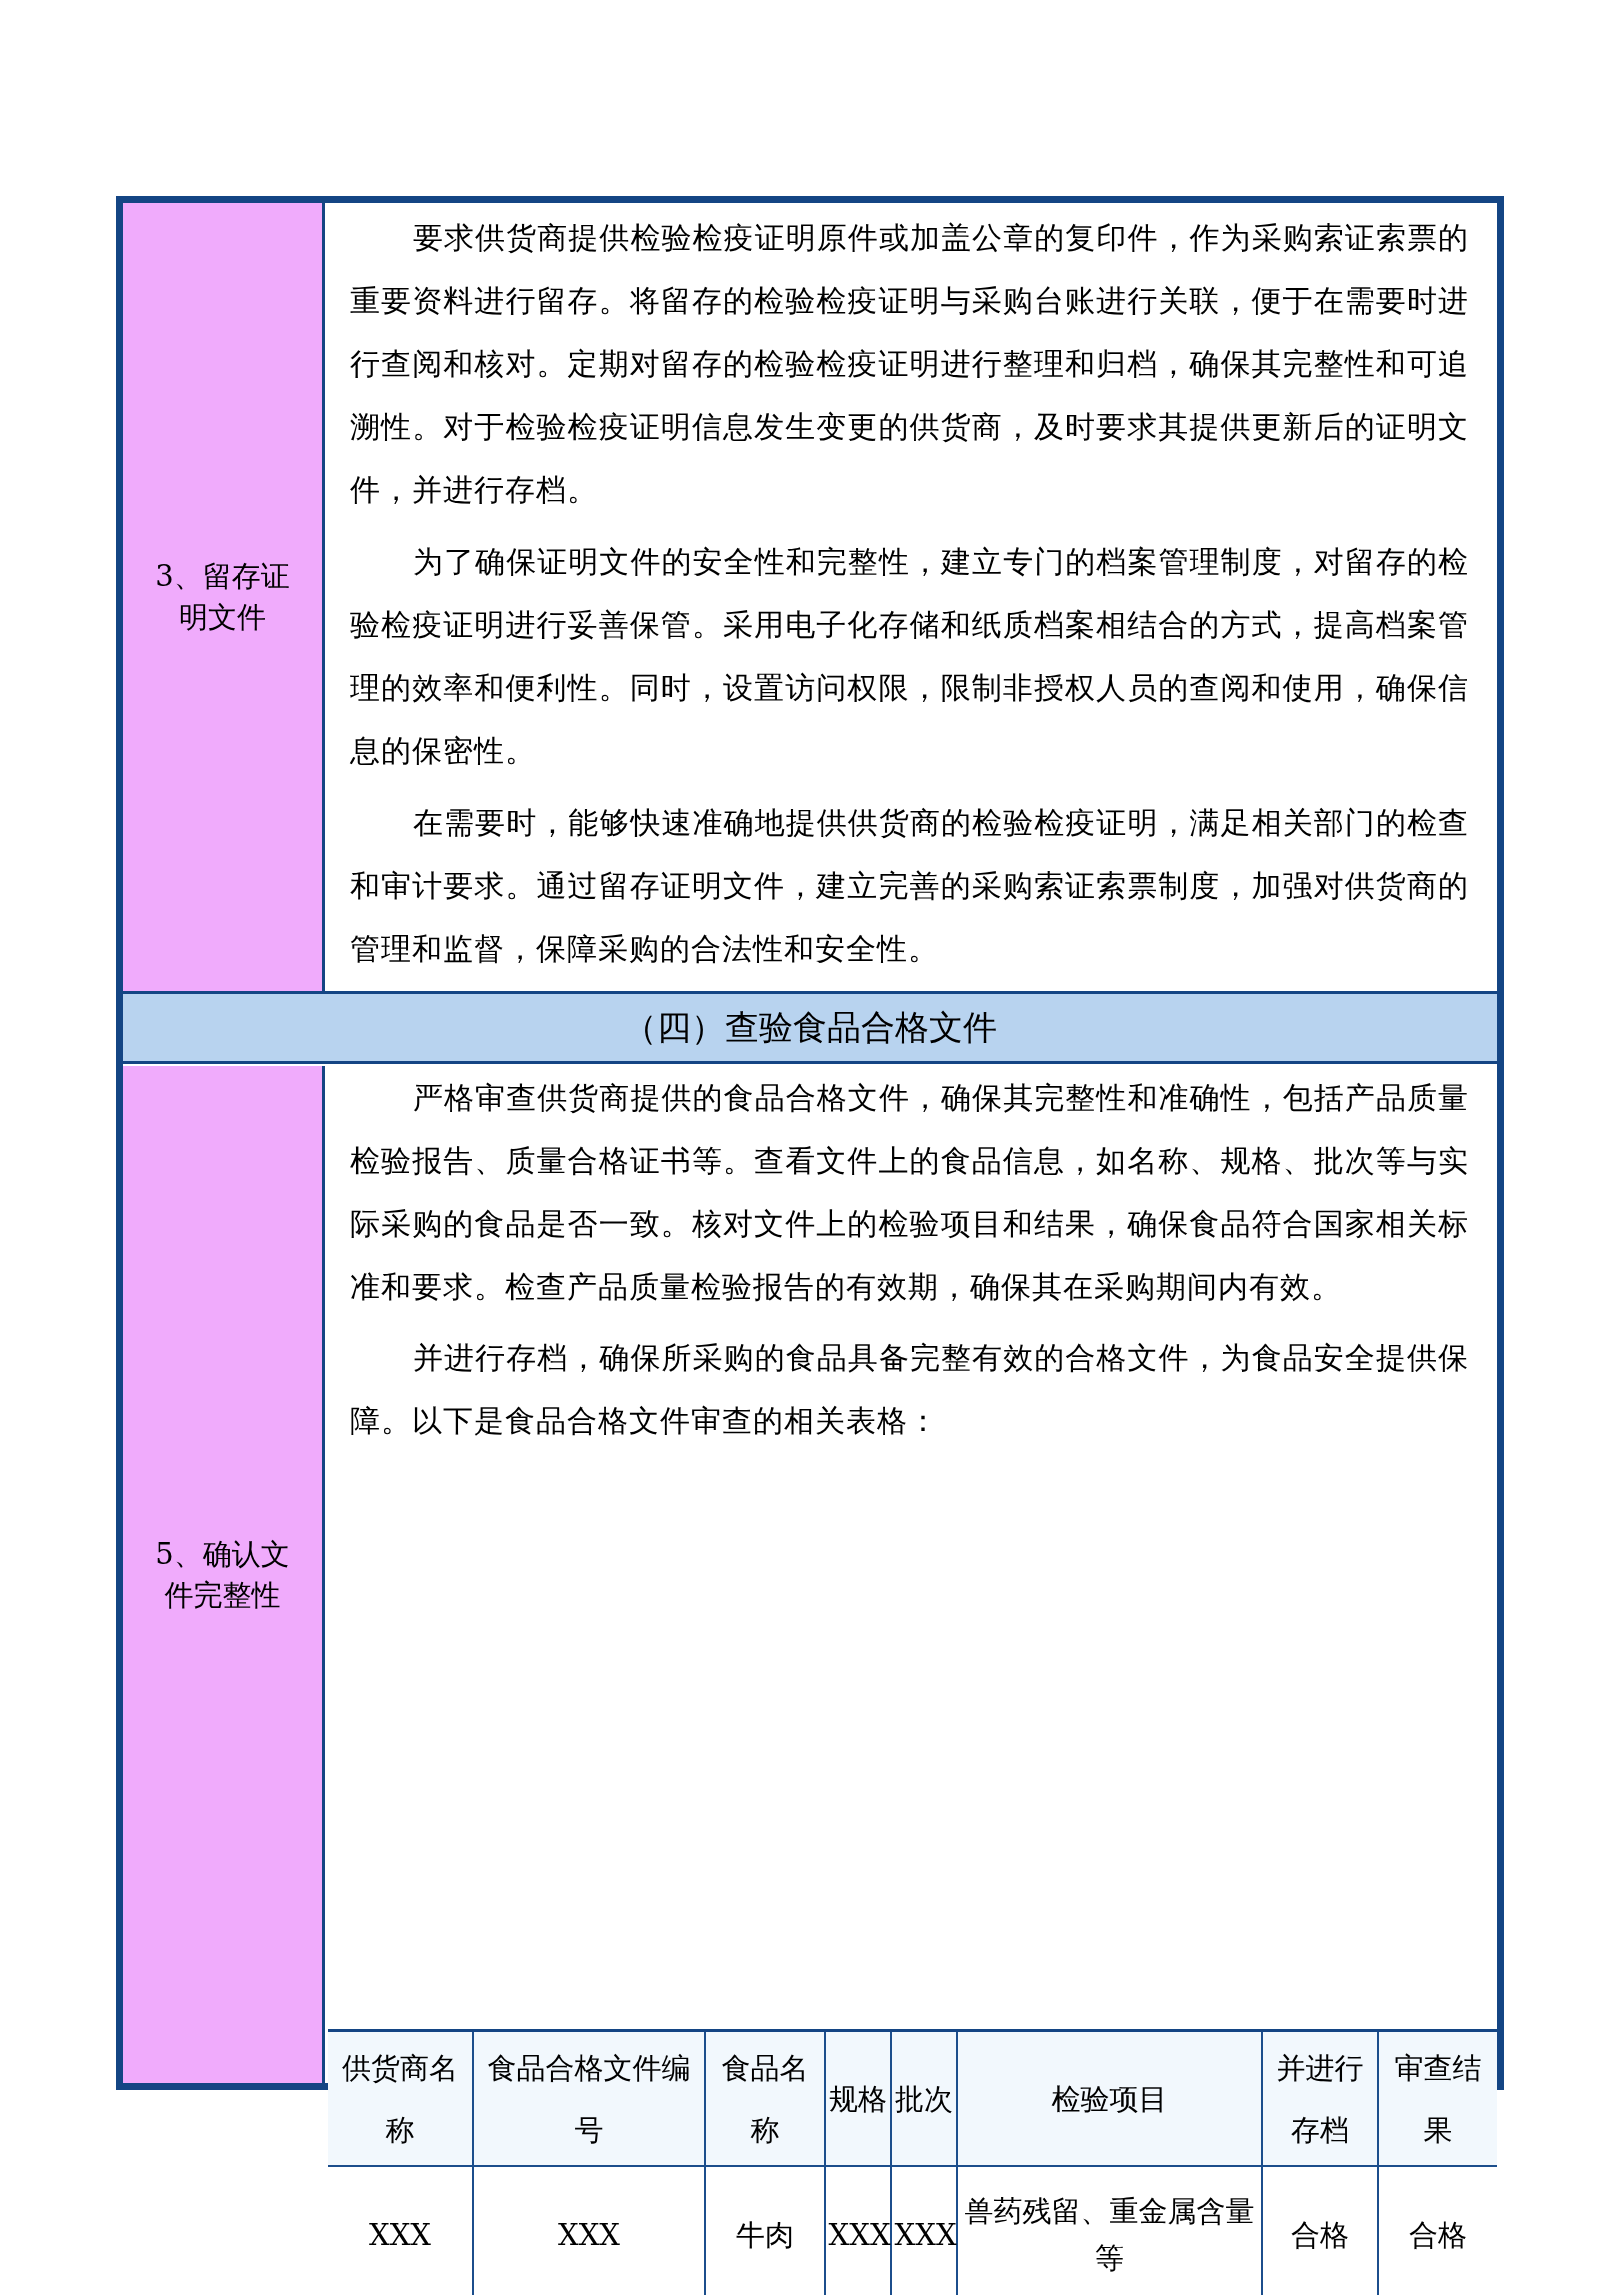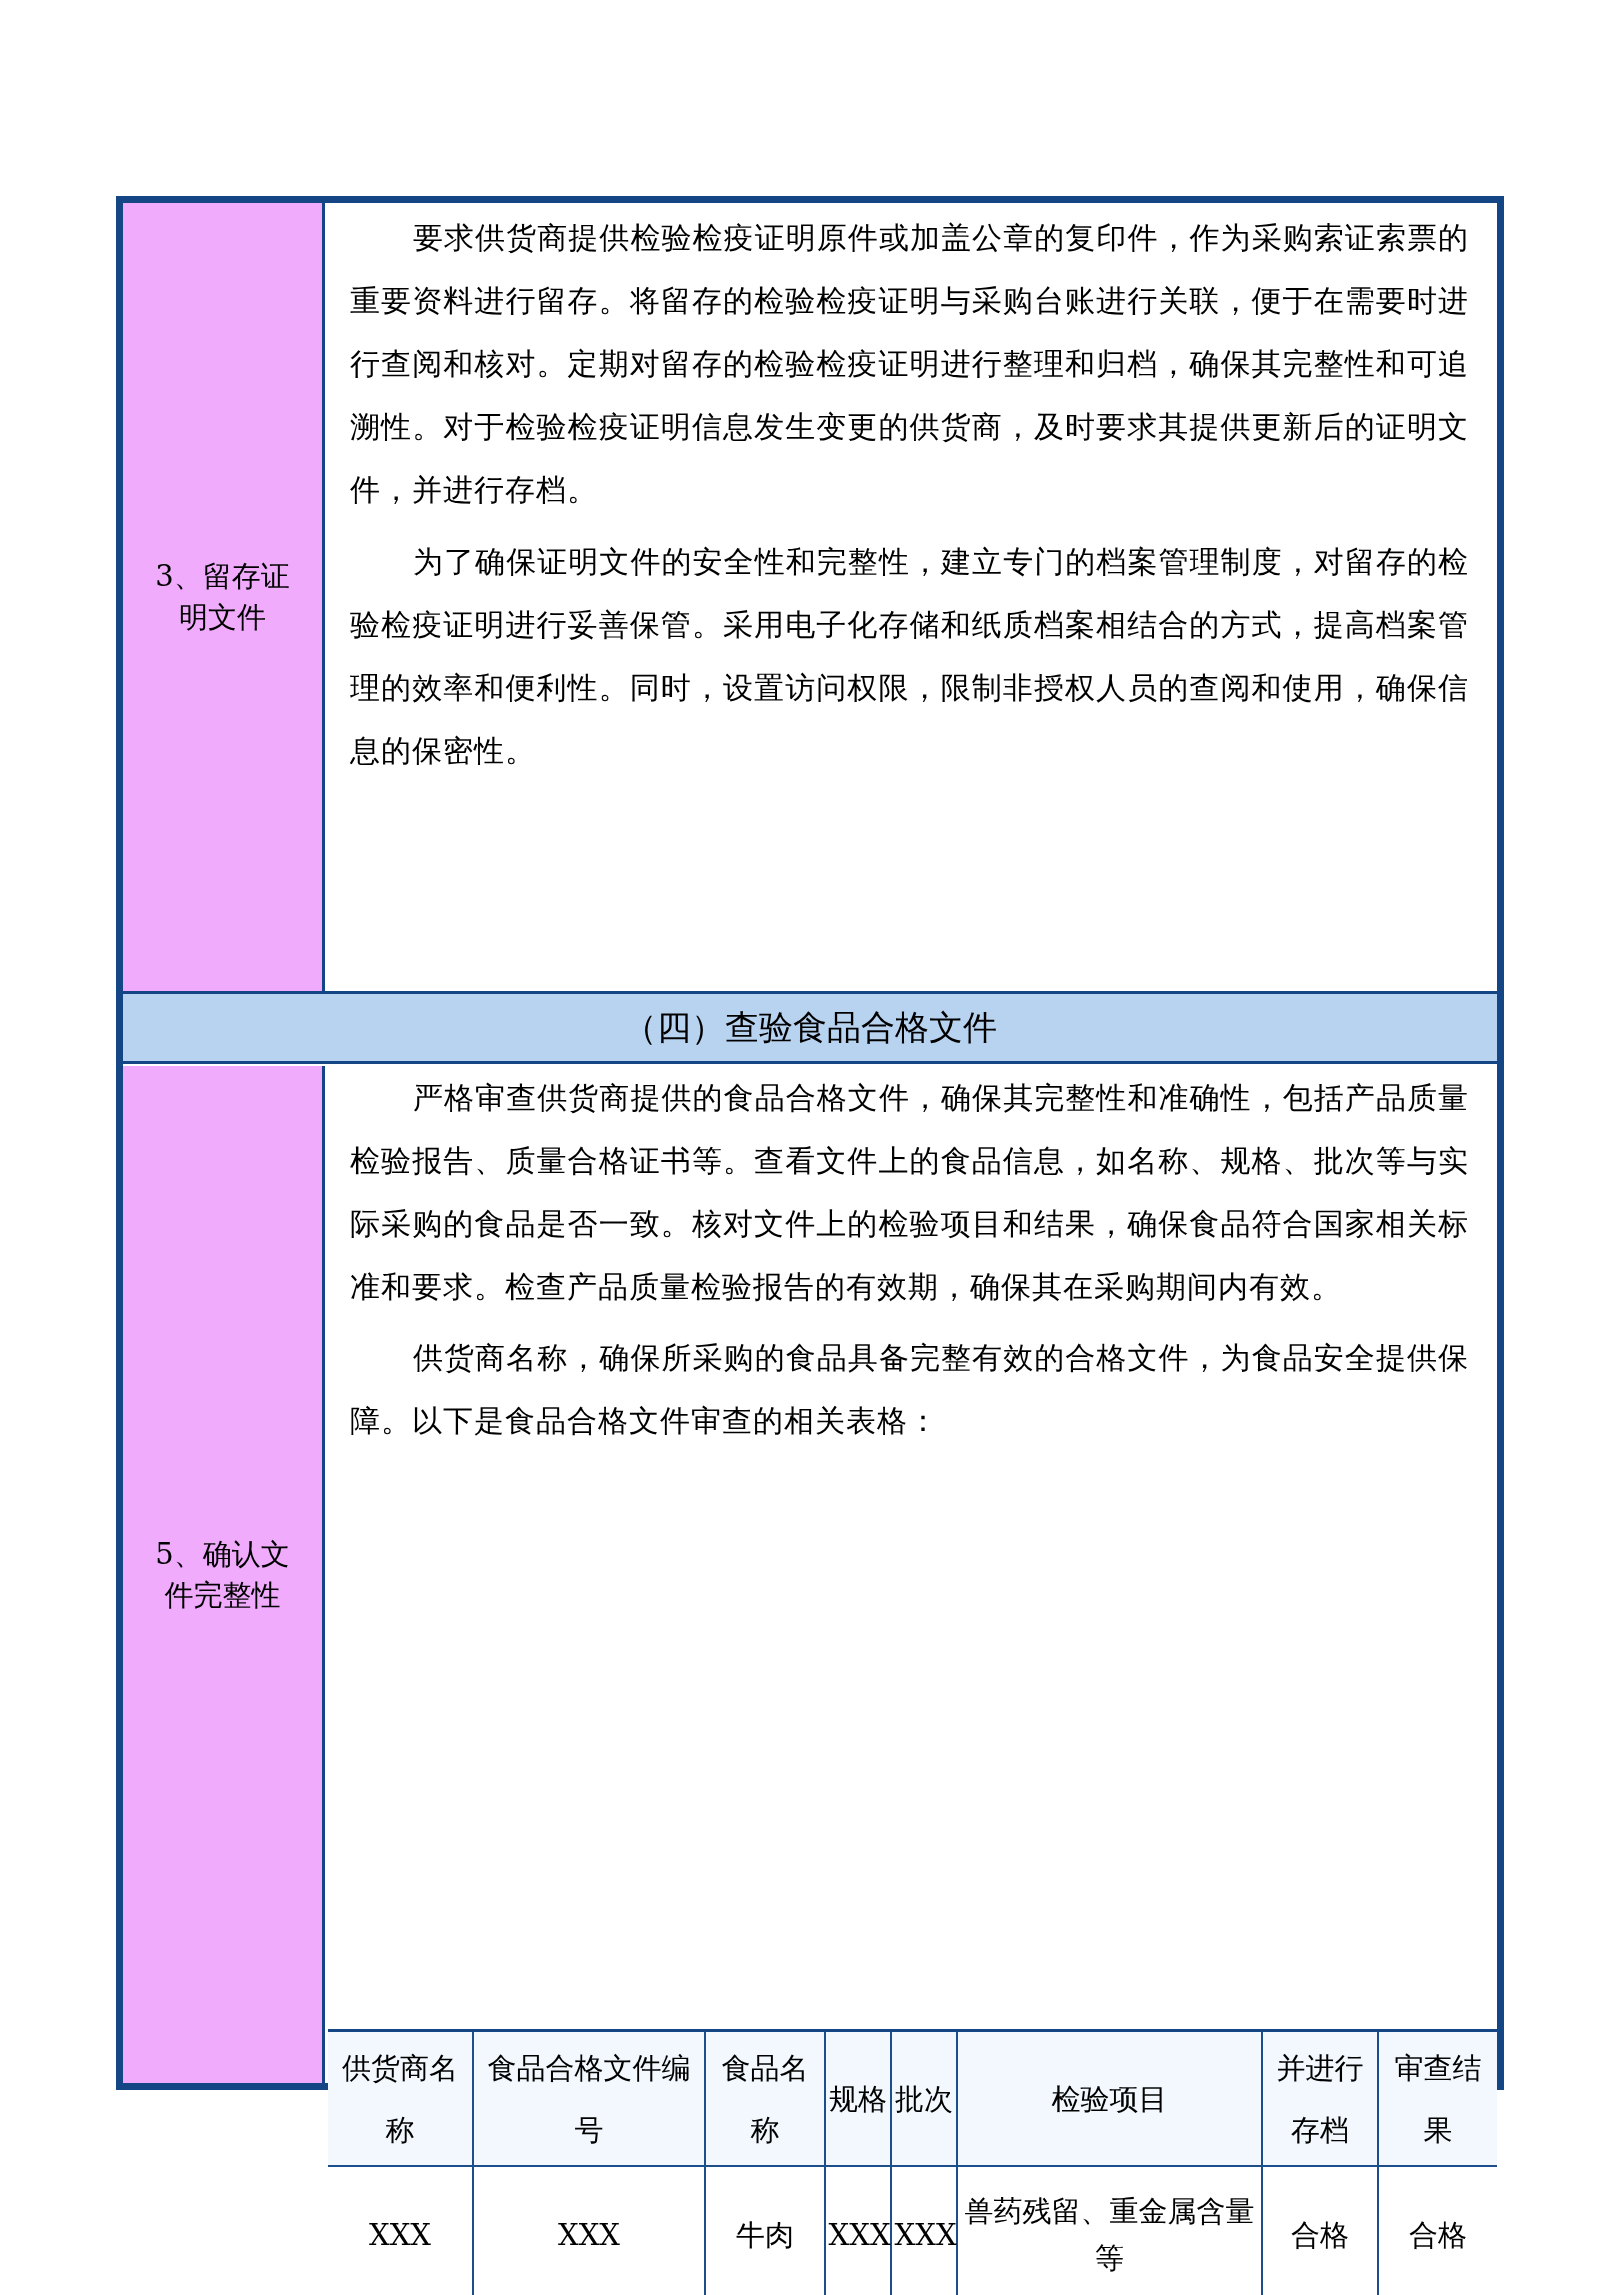--- a/index.html
+++ b/index.html
@@ -47,34 +47,35 @@
 
 <div class="outer">
 
   <div class="row" style="top:0; height:788px;">
     <div class="lcol">
       <span>3、留存证明文件</span>
     </div>
     <div class="rcol" style="padding-top:2.6px;">
       <p class="para">要求供货商提供检验检疫证明原件或加盖公章的复印件，作为采购索证索票的重要资料进行留存。将留存的检验检疫证明与采购台账进行关联，便于在需要时进行查阅和核对。定期对留存的检验检疫证明进行整理和归档，确保其完整性和可追溯性。对于检验检疫证明信息发生变更的供货商，及时要求其提供更新后的证明文件，并进行存档。</p>
       <p class="para" style="margin-top:9.2px;">为了确保证明文件的安全性和完整性，建立专门的档案管理制度，对留存的检验检疫证明进行妥善保管。采用电子化存储和纸质档案相结合的方式，提高档案管理的效率和便利性。同时，设置访问权限，限制非授权人员的查阅和使用，确保信息的保密性。</p>
+      <p class="para" style="margin-top:9.2px;">在需要时，能够快速准确地提供供货商的检验检疫证明，满足相关部门的检查和审计要求。通过留存证明文件，建立完善的采购索证索票制度，加强对供货商的管理和监督，保障采购的合法性和安全性。</p>
     </div>
   </div>
 
   <div class="band" style="top:788px; height:67px;">
     <span>（四）查验食品合格文件</span>
   </div>
 
   <div class="row" style="top:863px; bottom:0;">
     <div class="lcol">
       <span>5、确认文件完整性</span>
     </div>
     <div class="rcol" style="padding-top:0;">
       <p class="para">严格审查供货商提供的食品合格文件，确保其完整性和准确性，包括产品质量检验报告、质量合格证书等。查看文件上的食品信息，如名称、规格、批次等与实际采购的食品是否一致。核对文件上的检验项目和结果，确保食品符合国家相关标准和要求。检查产品质量检验报告的有效期，确保其在采购期间内有效。</p>
-      <p class="para" style="margin-top:7.9px;">供货商名称，确保所采购的食品具备完整有效的合格文件，为食品安全提供保障。以下是食品合格文件审查的相关表格：</p>
+      <p class="para" style="margin-top:7.9px;">并进行存档，确保所采购的食品具备完整有效的合格文件，为食品安全提供保障。以下是食品合格文件审查的相关表格：</p>
     </div>
 
     <table class="inner" style="left:205px; width:1169px; top:963px;">
       <colgroup>
         <col style="width:145px">
           <col style="width:232px">
           <col style="width:120px">
           <col style="width:66px">
           <col style="width:66px">
           <col style="width:305px">

